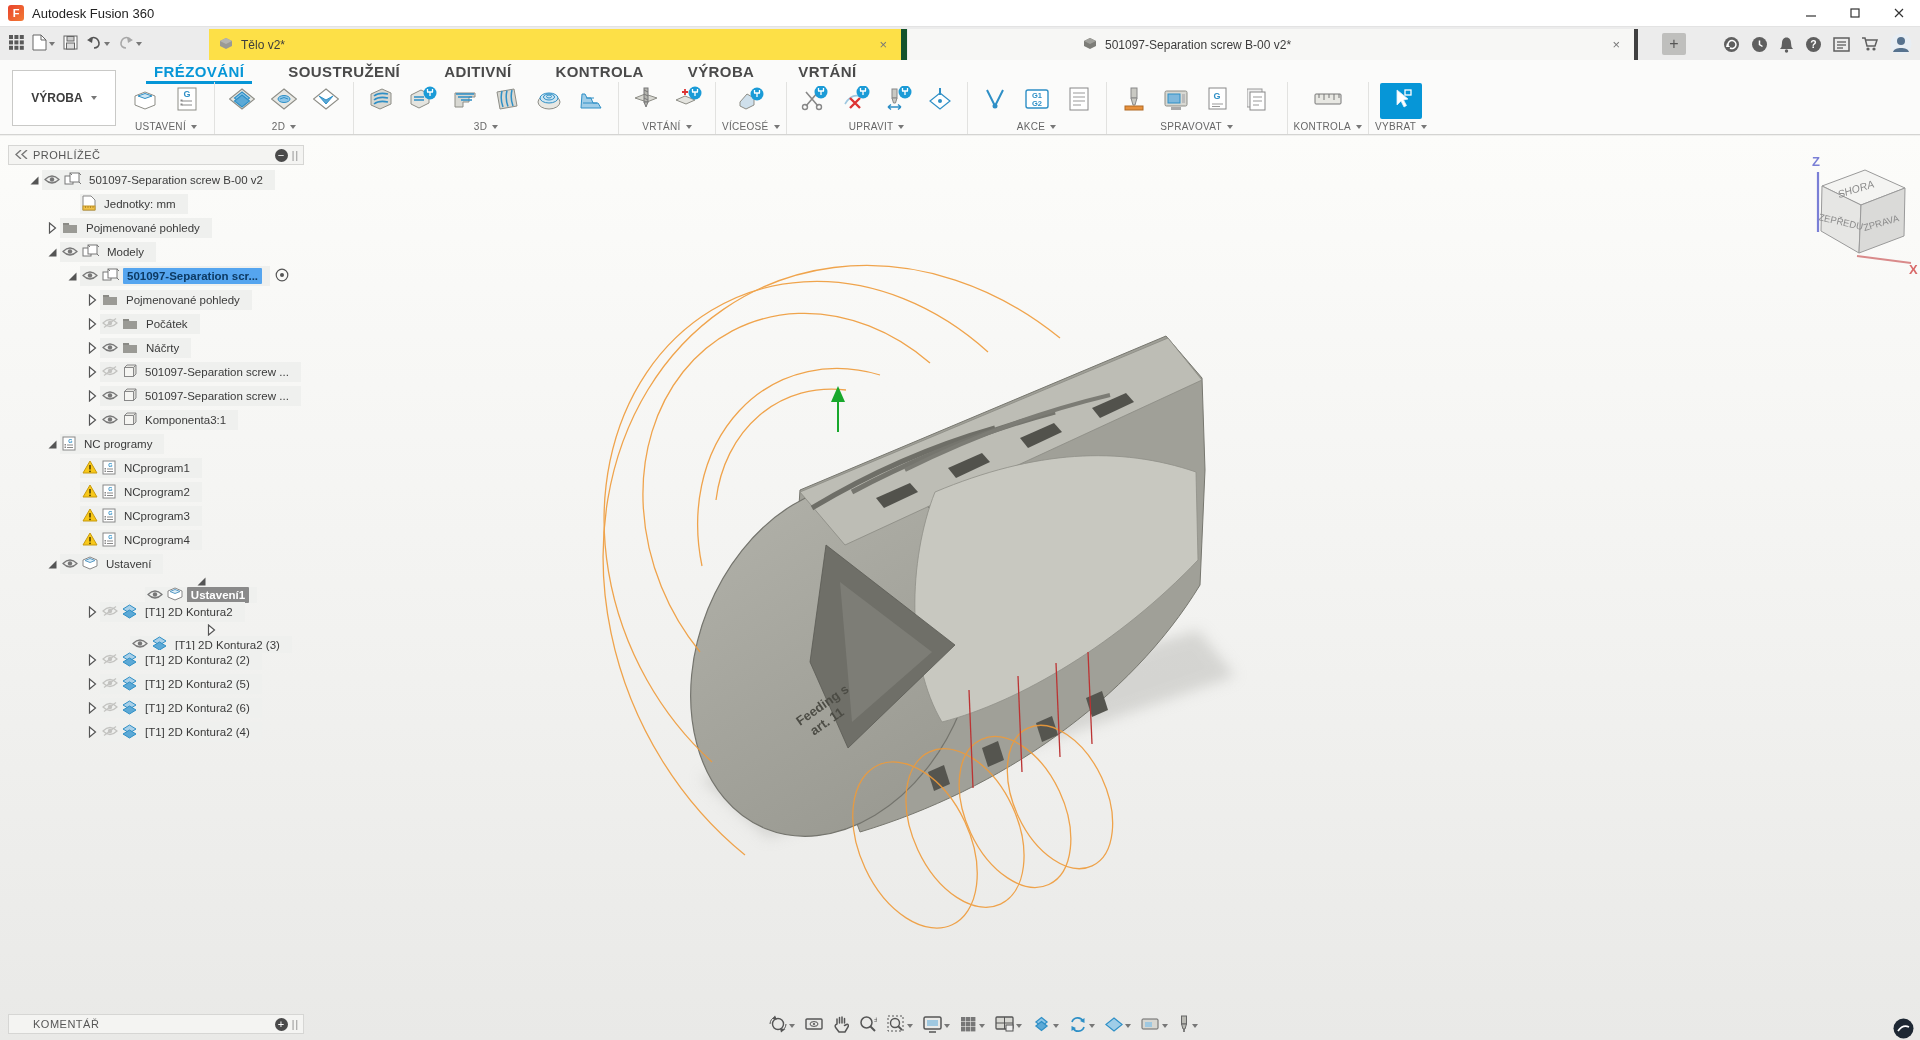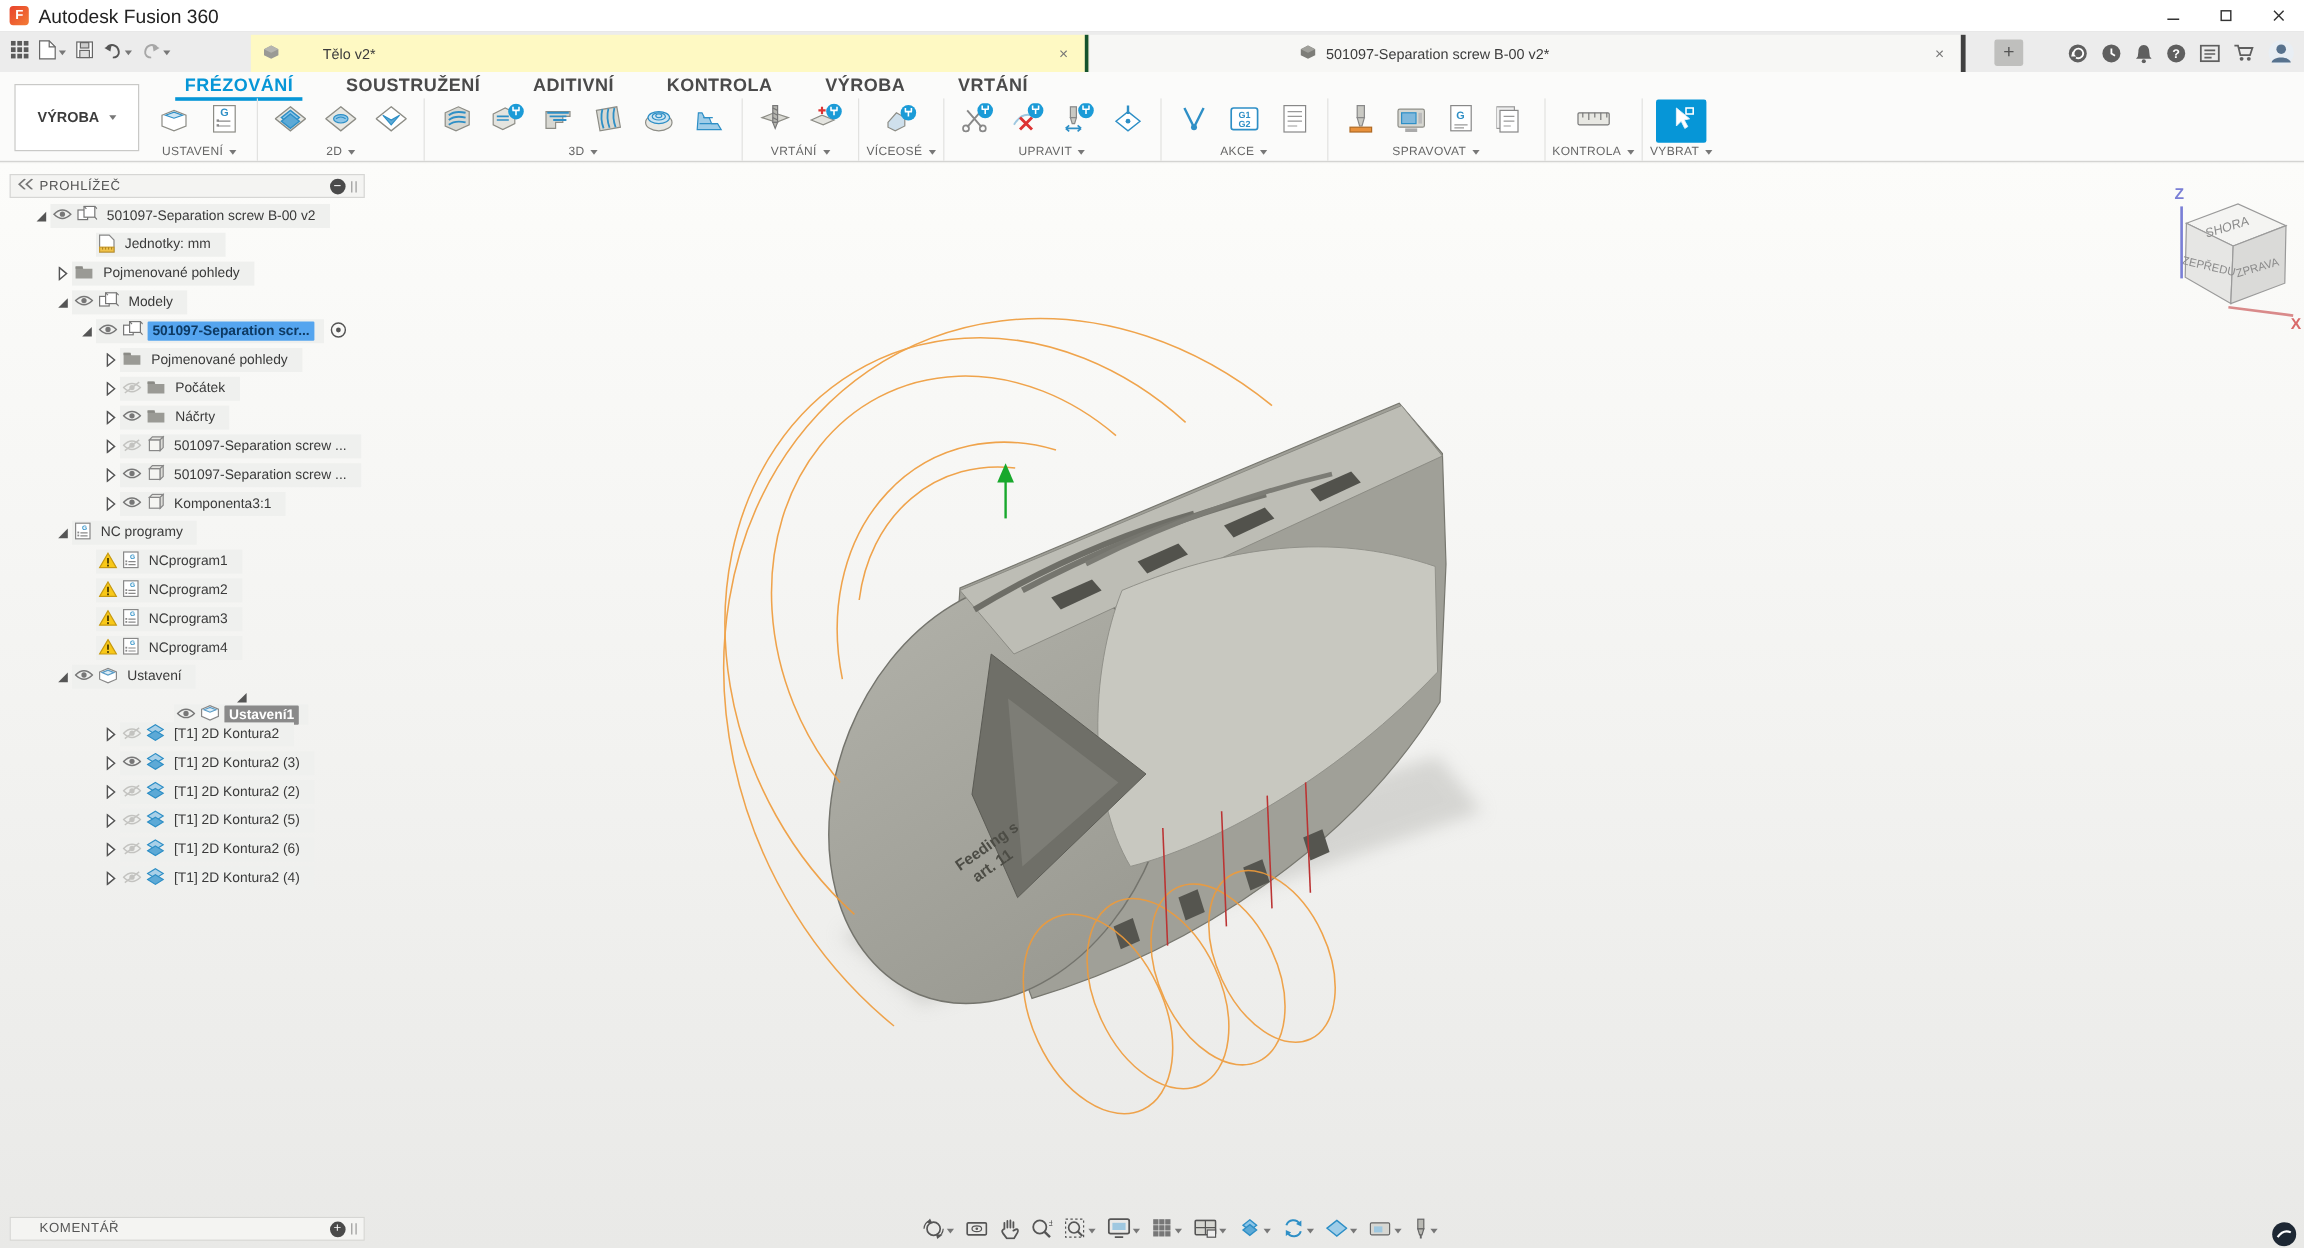--- a/index.html
+++ b/index.html
@@ -4,31 +4,31 @@
 <style>
   * { margin:0; padding:0; box-sizing:border-box; }
   html,body { width:1920px; height:1040px; overflow:hidden;
     font-family:"Liberation Sans", sans-serif; background:#f0f0ee; }
   .abs { position:absolute; }
 
   
   #titlebar { position:absolute; left:0; top:0; width:1920px; height:27px; background:#ffffff; border-bottom:1px solid #e3e3e3; }
   #app-logo { position:absolute; left:8px; top:5px; width:16px; height:16px; border-radius:3px;
     background:linear-gradient(135deg,#e8432c,#f37b35); color:#fff; font-size:11px; font-weight:bold; text-align:center; line-height:16px; }
-  #app-title { position:absolute; left:32px; top:6px; font-size:16px; color:#222; }
+  #app-title { position:absolute; left:32px; top:6px; font-size:13px; color:#222; }
   .winbtn { position:absolute; top:0; width:42px; height:26px; display:flex; align-items:center; justify-content:center; color:#333; }
   .winbtn svg { display:block; }
 
   
   #tabrow { position:absolute; left:0; top:27px; width:1920px; height:33px; background:#ececec; }
   .qat { position:absolute; top:4px; height:26px; display:flex; align-items:center; gap:2px; color:#555; }
   .qbtn { height:24px; padding:0 3px; display:flex; align-items:center; }
   .caret { width:0; height:0; border-left:3.5px solid transparent; border-right:3.5px solid transparent; border-top:4px solid #777; margin-left:2px; }
   .doc-tab { position:absolute; top:2px; height:31px; display:flex; align-items:center; padding:0 10px; font-size:12px; color:#3c3c3c; }
-  #tab-inactive { left:209px; width:698px; background:#fef9c3; border-right:3px solid #14532d; justify-content:center;gap:28px; }
+  #tab-inactive { left:209px; width:698px; background:#fde047; border-right:6px solid #14532d; justify-content:center; }
   #tab-active   { left:908px; width:730px; background:#f7f7f5; border-right:4px solid #404040; }
   .tab-label { margin:0 8px; white-space:nowrap; overflow:hidden; }
   .tab-close { margin-left:auto; color:#777; font-size:13px; padding:0 4px; }
   #newtab-btn { position:absolute; left:1662px; top:6px; width:24px; height:22px; background:#bfbfbd; color:#555; display:flex; align-items:center; justify-content:center; border-radius:2px; }
   #account-icons { position:absolute; right:8px; top:4px; height:26px; display:flex; align-items:center; gap:11px; color:#5f5f5f; }
   #account-icons .abtn { display:flex; align-items:center; }
 
   
   #ribbon { position:absolute; left:0; top:60px; width:1920px; height:75px; background:#fbfbfa; border-bottom:1px solid #d4d4d2; }
   #workspace-btn { position:absolute; left:12px; top:10px; width:104px; height:56px; background:#fff;
@@ -941,21 +941,21 @@
             <circle cx="8" cy="6" r="2.2" fill="#c3c3c0"></circle>
             <line x1="2" y1="10.5" x2="14" y2="1.5" stroke="#c3c3c0" stroke-width="1.2"></line>
           </svg></span>
         <span><svg width="15" height="15">
             <polygon points="7.5,1 14,5 7.5,9 1,5" fill="#a9d0e8" stroke="#2e8fc6"></polygon>
             <polygon points="7.5,6 14,10 7.5,14 1,10" fill="#5ca9d6" stroke="#2e8fc6"></polygon>
           </svg></span>
         <span class="lbl">[T1] 2D Kontura2</span>
       </span>
     </div>
-    <div class="trow" style="padding-left: 76px;">
+    <div class="trow" style="padding-left: 76px; flex-direction: column;">
       <span class="arrowbox">
         <svg width="9" height="12">
           <polygon points="1.5,1 1.5,11 7.5,6" fill="#fff" stroke="#555" stroke-width="1.2"></polygon>
         </svg>
       </span>
       <span class="slab">
         <span><svg width="16" height="11">
             <path d="M1,5.5 Q8,-1.5 15,5.5 Q8,12.5 1,5.5 Z" fill="none" stroke="#777" stroke-width="1.2"></path>
             <circle cx="8" cy="5.5" r="2.2" fill="#777"></circle>
           </svg></span>

